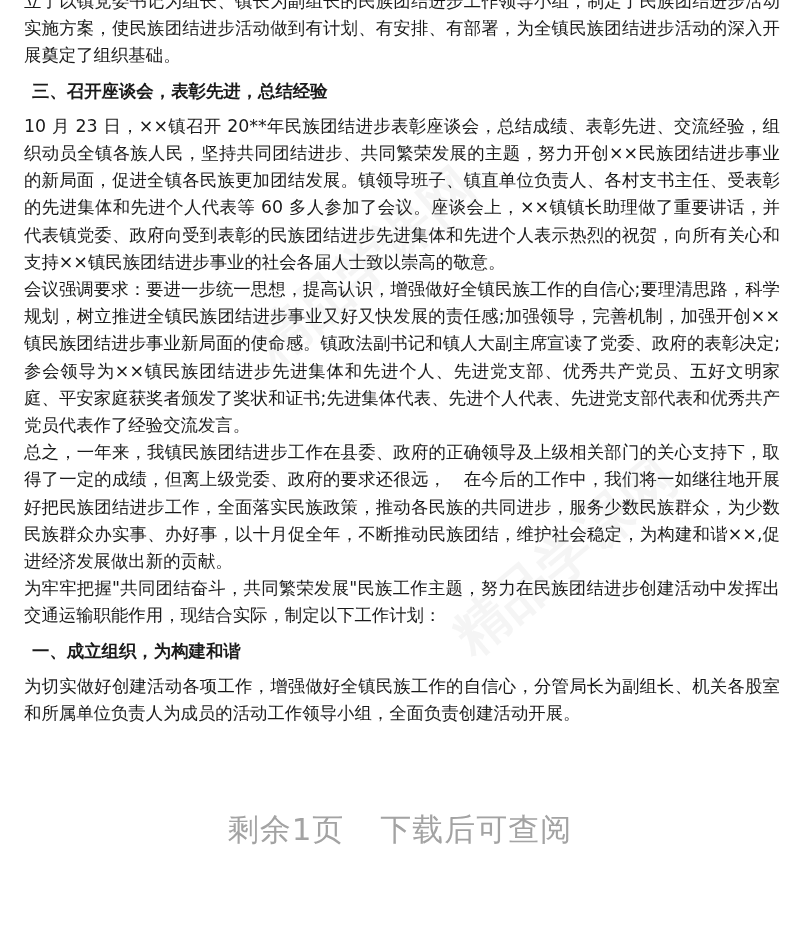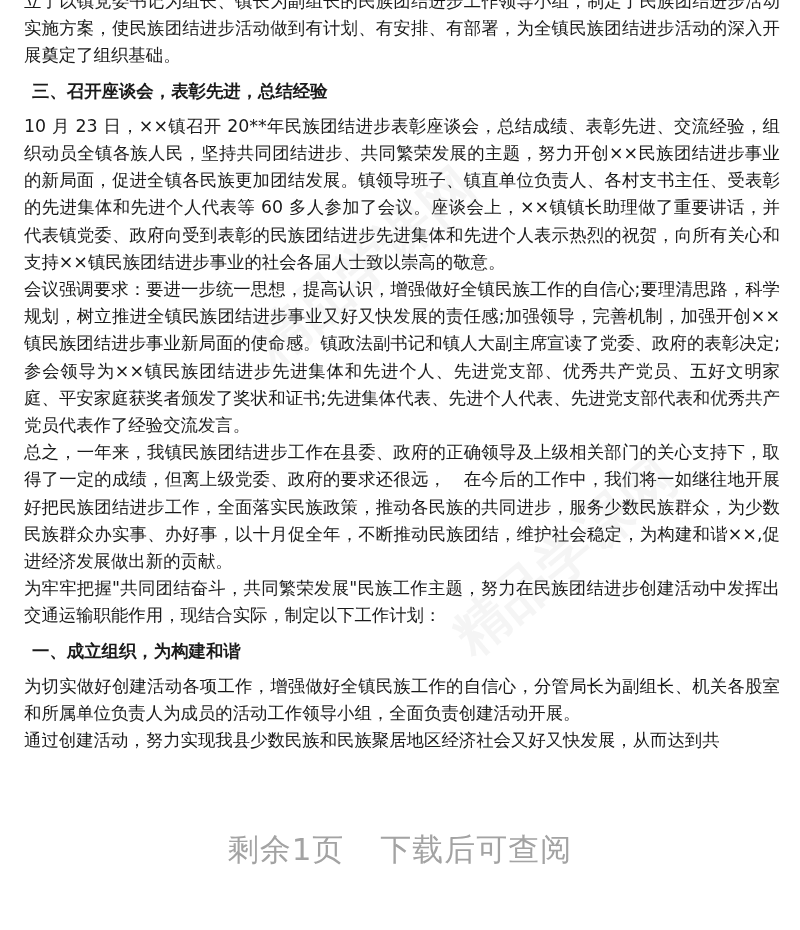--- a/index.html
+++ b/index.html
@@ -15,21 +15,21 @@
     text-align: justify; text-justify: inter-character;
   }
   .doc p { margin: 0; }
   .doc h3 { margin: 8px; font-size: 17.4px; line-height: 27.2px; font-weight: bold; }
   .watermark {
     position: absolute; pointer-events: none;
     color: rgba(160,160,160,0.10); font-size: 54px; font-weight: bold;
     transform: rotate(-40deg); white-space: nowrap;
   }
   .footer-banner {
-    position: absolute; left: 0; top: 780px; width: 800px; height: 140px;
+    position: absolute; left: 0; top: 760px; width: 800px; height: 140px;
     display: flex; align-items: center; justify-content: center;
     background: #ffffff;
   }
   .footer-banner span {
     color: #a3a3a3; font-size: 31px; letter-spacing: 1px;
     font-family: "DejaVu Sans", sans-serif;
   }
   .footer-banner .gap { display: inline-block; width: 36px; }
 </style>
 </head>
@@ -40,20 +40,19 @@
 
 <div class="doc">
   <p>立了以镇党委书记为组长、镇长为副组长的民族团结进步工作领导小组，制定了民族团结进步活动实施方案，使民族团结进步活动做到有计划、有安排、有部署，为全镇民族团结进步活动的深入开展奠定了组织基础。</p>
   <h3>三、召开座谈会，表彰先进，总结经验</h3>
   <p>10 月 23 日，××镇召开 20**年民族团结进步表彰座谈会，总结成绩、表彰先进、交流经验，组织动员全镇各族人民，坚持共同团结进步、共同繁荣发展的主题，努力开创××民族团结进步事业的新局面，促进全镇各民族更加团结发展。镇领导班子、镇直单位负责人、各村支书主任、受表彰的先进集体和先进个人代表等 60 多人参加了会议。座谈会上，××镇镇长助理做了重要讲话，并代表镇党委、政府向受到表彰的民族团结进步先进集体和先进个人表示热烈的祝贺，向所有关心和支持××镇民族团结进步事业的社会各届人士致以崇高的敬意。</p>
   <p>会议强调要求：要进一步统一思想，提高认识，增强做好全镇民族工作的自信心;要理清思路，科学规划，树立推进全镇民族团结进步事业又好又快发展的责任感;加强领导，完善机制，加强开创××镇民族团结进步事业新局面的使命感。镇政法副书记和镇人大副主席宣读了党委、政府的表彰决定;参会领导为××镇民族团结进步先进集体和先进个人、先进党支部、优秀共产党员、五好文明家庭、平安家庭获奖者颁发了奖状和证书;先进集体代表、先进个人代表、先进党支部代表和优秀共产党员代表作了经验交流发言。</p>
   <p>总之，一年来，我镇民族团结进步工作在县委、政府的正确领导及上级相关部门的关心支持下，取得了一定的成绩，但离上级党委、政府的要求还很远，　在今后的工作中，我们将一如继往地开展好把民族团结进步工作，全面落实民族政策，推动各民族的共同进步，服务少数民族群众，为少数民族群众办实事、办好事，以十月促全年，不断推动民族团结，维护社会稳定，为构建和谐××,促进经济发展做出新的贡献。</p>
   <p>为牢牢把握"共同团结奋斗，共同繁荣发展"民族工作主题，努力在民族团结进步创建活动中发挥出交通运输职能作用，现结合实际，制定以下工作计划：</p>
   <h3>一、成立组织，为构建和谐</h3>
   <p>为切实做好创建活动各项工作，增强做好全镇民族工作的自信心，分管局长为副组长、机关各股室和所属单位负责人为成员的活动工作领导小组，全面负责创建活动开展。</p>
-  <p>通过创建活动，努力实现我县少数民族和民族聚居地区经济社会又好又快发展，从而达到共</p>
 </div>
 
 <div class="footer-banner">
   <span>剩余1页</span>
   <span class="gap"></span>
   <span>下载后可查阅</span>
 </div>
 
 </body></html>

